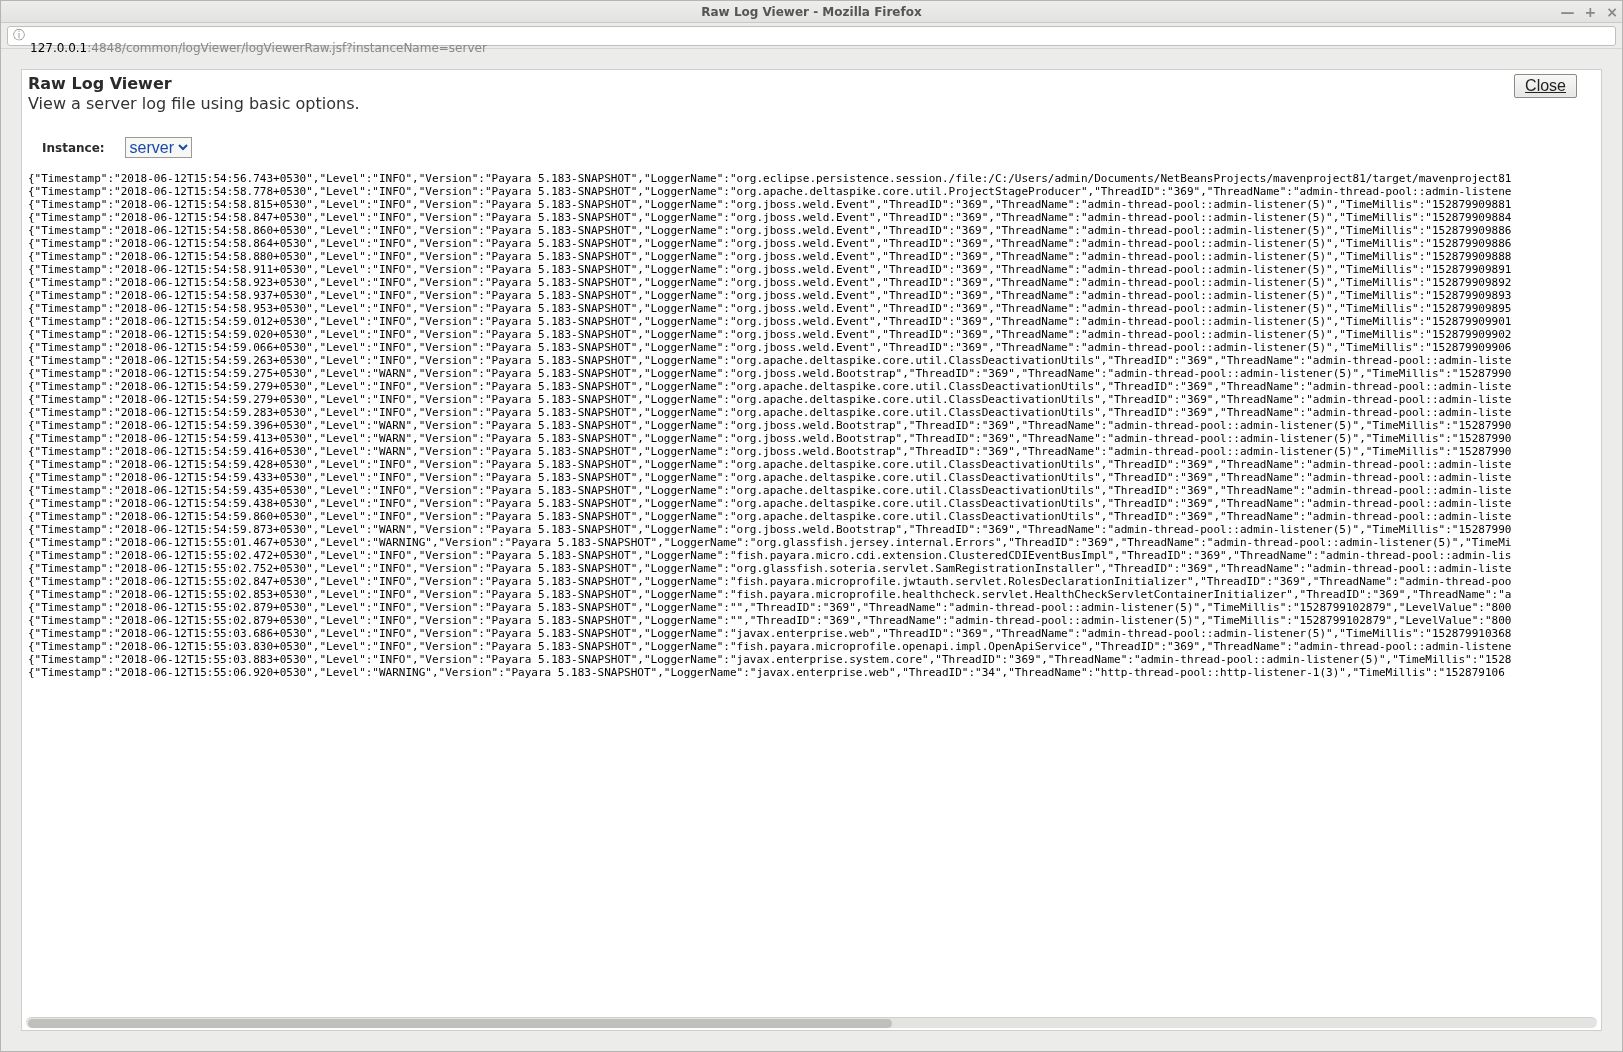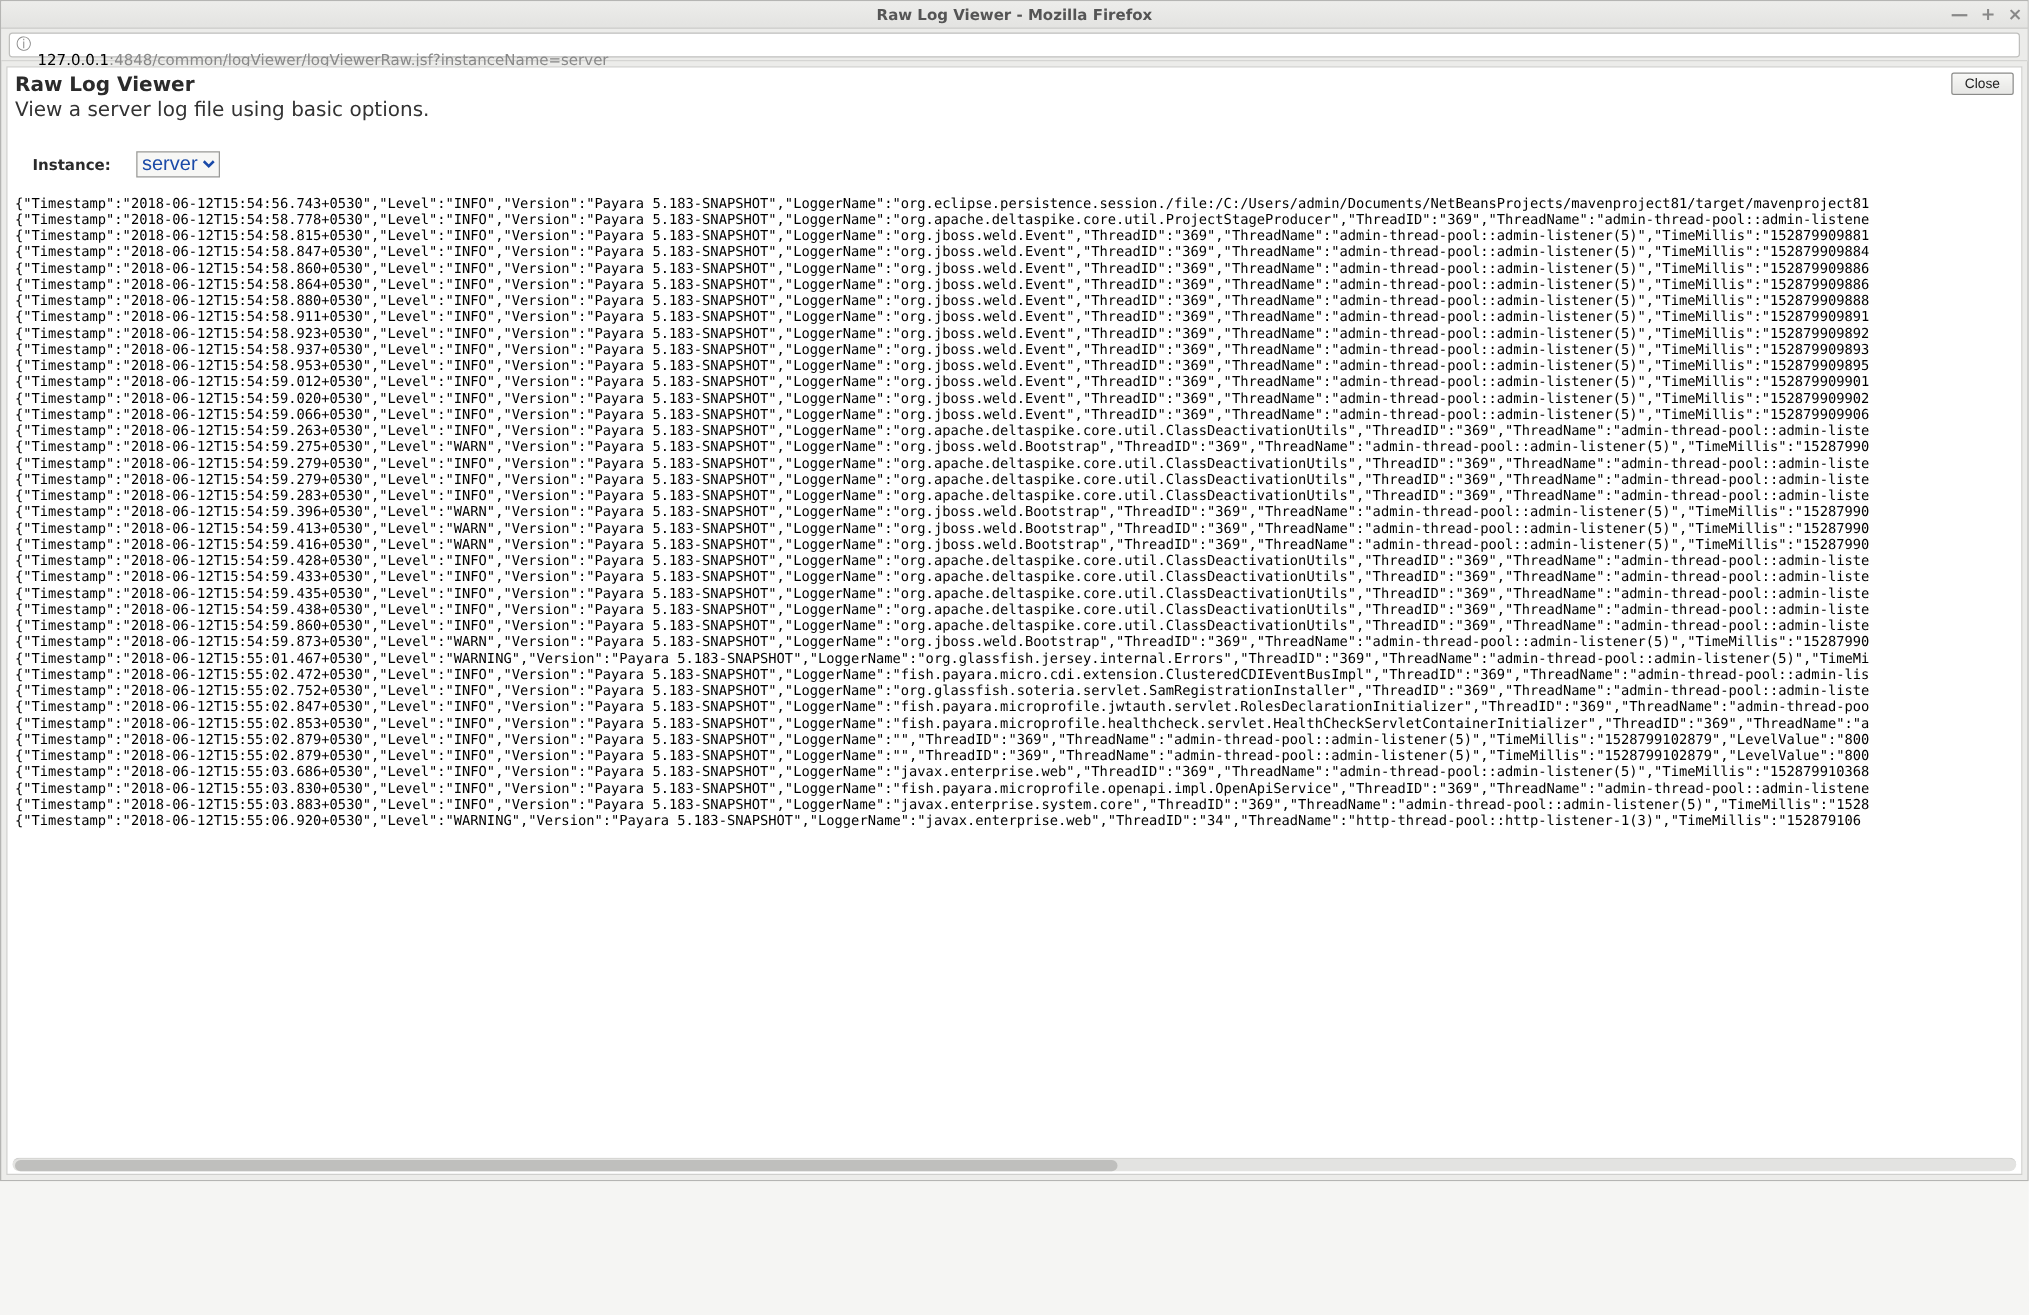--- a/index.html
+++ b/index.html
@@ -6,21 +6,21 @@
   body {
     margin: 0;
     font-family: "DejaVu Sans", "Liberation Sans", Arial, sans-serif;
     font-size: 12px;
     background: #f5f5f3;
     color: #2b2b2b;
     overflow: hidden;
   }
   .window {
     width: 1623px;
-    height: 945px;
+    height: 1052px;
     background: #ececea;
     border: 1px solid #b5b5b3;
     display: flex;
     flex-direction: column;
   }
   .titlebar {
     height: 22px;
     background: linear-gradient(#ededeb, #e3e3e1);
     border-bottom: 1px solid #c9c9c7;
     display: flex;
@@ -73,23 +73,23 @@
     margin-left: 4px;
     white-space: nowrap;
     overflow: hidden;
     margin-top: 25px;
   }
   .url-host { color: #000; }
   .url-rest { color: #888; }
   .content {
     flex: 1;
     background: #fff;
-    margin: 4px;
+    margin: 20px;
     border: 1px solid #cfcfcd;
-    padding: 4px 6px 0 6px;
+    padding: 4px 24px 0 6px;
     overflow: hidden;
     position: relative;
     display: flex;
     flex-direction: column;
   }
   .page-header {
     display: flex;
     justify-content: space-between;
     align-items: flex-start;
   }
@@ -101,24 +101,25 @@
   .page-sub {
     font-size: 16px;
     color: #333;
     margin-top: 1px;
   }
   .close-btn {
     background: linear-gradient(#f8f8f6, #e6e6e4);
     border: 1px solid #8a8a88;
     border-radius: 2px;
     padding: 2px 10px;
-    font-size: 11px;
+    font-size: 16px;
     cursor: pointer;
     color: #222;
     box-shadow: inset 0 0 0 1px #fff3;
+    text-decoration: underline;
   }
   .instance-row {
     margin-top: 24px;
     margin-bottom: 14px;
     display: flex;
     align-items: center;
     gap: 20px;
     font-size: 12px;
     font-weight: bold;
     padding-left: 14px;

